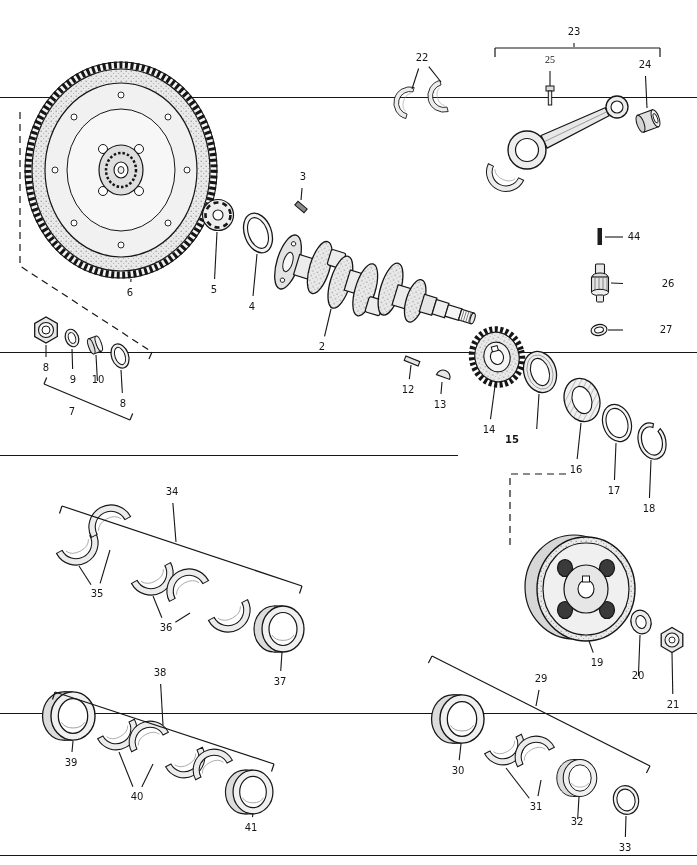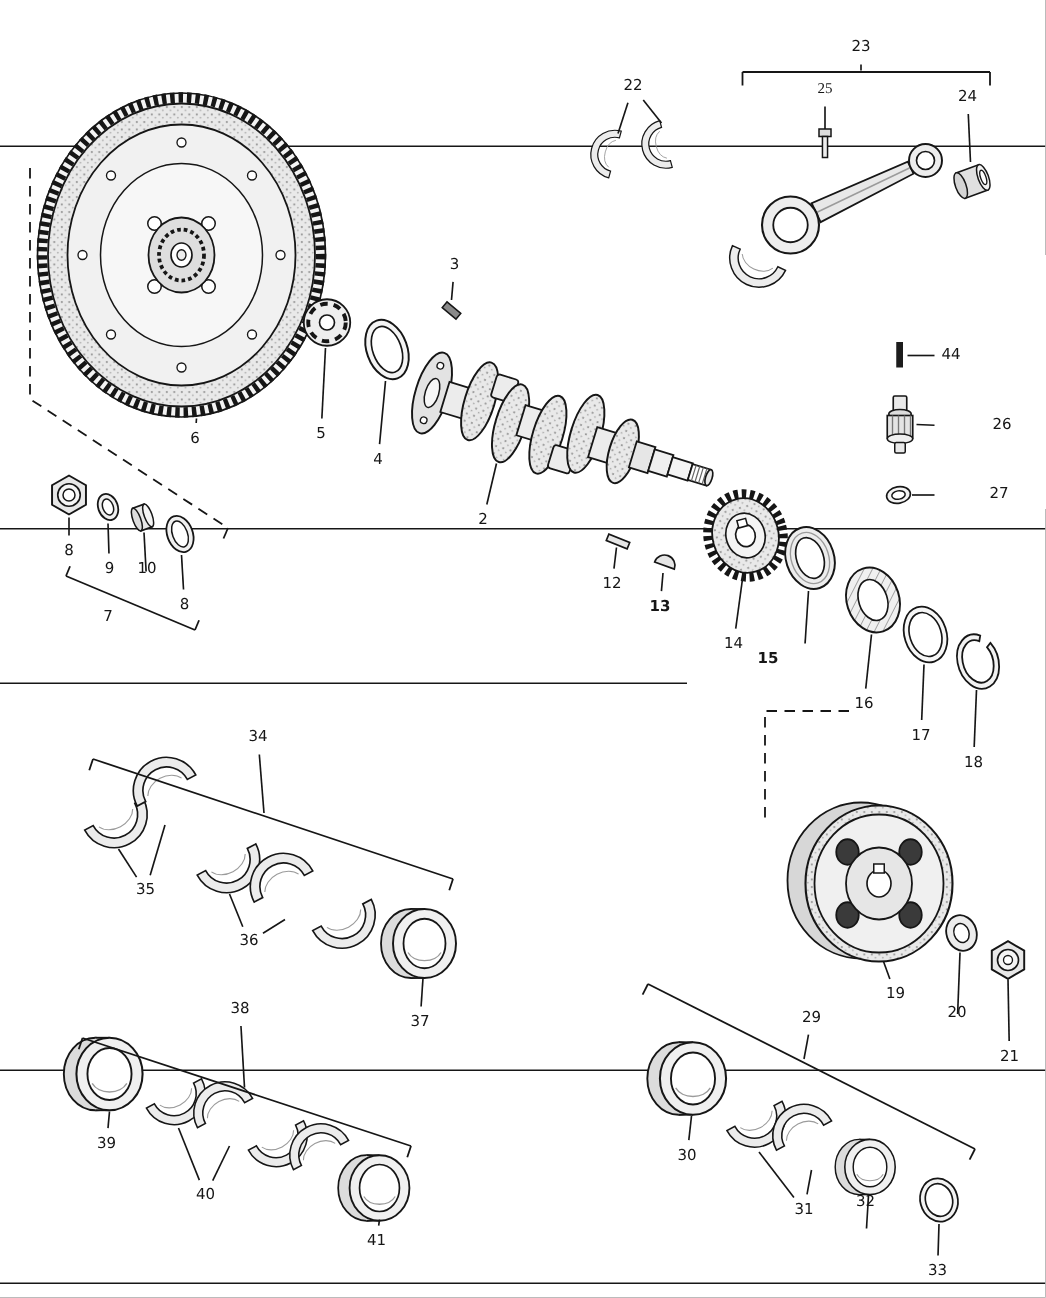--- a/index.html
+++ b/index.html
@@ -346,40 +346,40 @@
       <div class="callout" style="left: 303px; top: 177px;">3</div>
       <div class="callout" style="left: 252px; top: 307px;">4</div>
       <div class="callout" style="left: 214px; top: 290px;">5</div>
       <div class="callout" style="left: 130px; top: 293px;">6</div>
       <div class="callout" style="left: 72px; top: 412px;">7</div>
       <div class="callout" style="left: 46px; top: 368px;">8</div>
       <div class="callout" style="left: 73px; top: 380px;">9</div>
       <div class="callout" style="left: 98px; top: 380px;">10</div>
       <div class="callout" style="left: 123px; top: 404px;">8</div>
       <div class="callout" style="left: 408px; top: 390px;">12</div>
-      <div class="callout" style="left: 440px; top: 405px; font-weight: bold;">13</div>
+      <div class="callout" style="left: 440px; top: 405px;">13</div>
       <div class="callout" style="left: 489px; top: 430px;">14</div>
       <div class="callout" style="left: 512px; top: 440px; font-weight: bold;">15</div>
       <div class="callout" style="left: 576px; top: 470px;">16</div>
       <div class="callout" style="left: 614px; top: 491px;">17</div>
       <div class="callout" style="left: 649px; top: 509px;">18</div>
       <div class="callout" style="left: 597px; top: 663px;">19</div>
       <div class="callout" style="left: 638px; top: 676px;">20</div>
       <div class="callout" style="left: 673px; top: 705px;">21</div>
       <div class="callout" style="left: 422px; top: 58px;">22</div>
       <div class="callout" style="left: 574px; top: 32px;">23</div>
       <div class="callout" style="left: 645px; top: 65px;">24</div>
       <div class="callout" style="left: 550px; top: 60px; font-family: Liberation Serif, serif;">25</div>
       <div class="callout" style="left: 634px; top: 284px; margin-left: 34px;">26</div>
       <div class="callout" style="left: 634px; top: 330px; margin-left: 32px;">27</div>
       <div class="callout" style="left: 634px; top: 237px;">44</div>
       <div class="callout" style="left: 541px; top: 679px;">29</div>
       <div class="callout" style="left: 458px; top: 771px;">30</div>
       <div class="callout" style="left: 536px; top: 807px;">31</div>
-      <div class="callout" style="left: 577px; top: 802px;">32</div>
+      <div class="callout" style="left: 577px; top: 822px;">32</div>
       <div class="callout" style="left: 625px; top: 848px;">33</div>
       <div class="callout" style="left: 172px; top: 492px;">34</div>
       <div class="callout" style="left: 97px; top: 594px;">35</div>
       <div class="callout" style="left: 166px; top: 628px;">36</div>
       <div class="callout" style="left: 280px; top: 682px;">37</div>
       <div class="callout" style="left: 160px; top: 673px;">38</div>
       <div class="callout" style="left: 71px; top: 763px;">39</div>
       <div class="callout" style="left: 137px; top: 797px; text-align: right;">40</div>
       <div class="callout" style="left: 251px; top: 828px;">41</div>
     </div>

